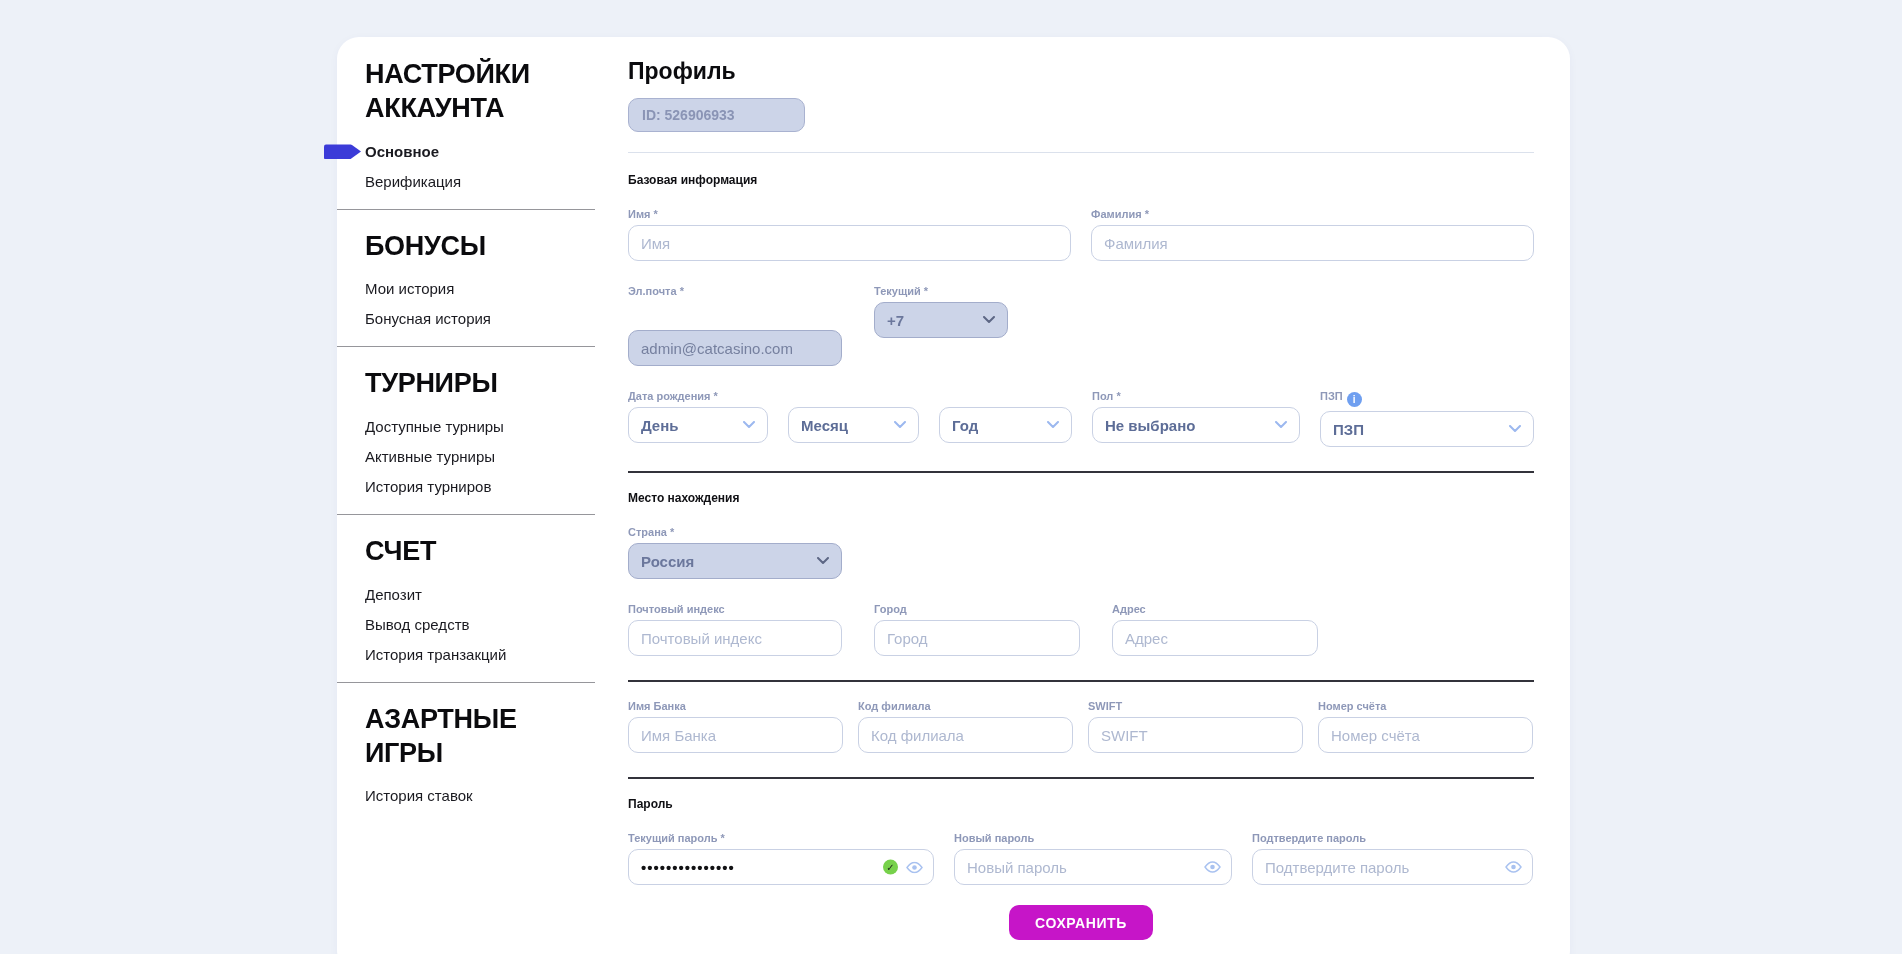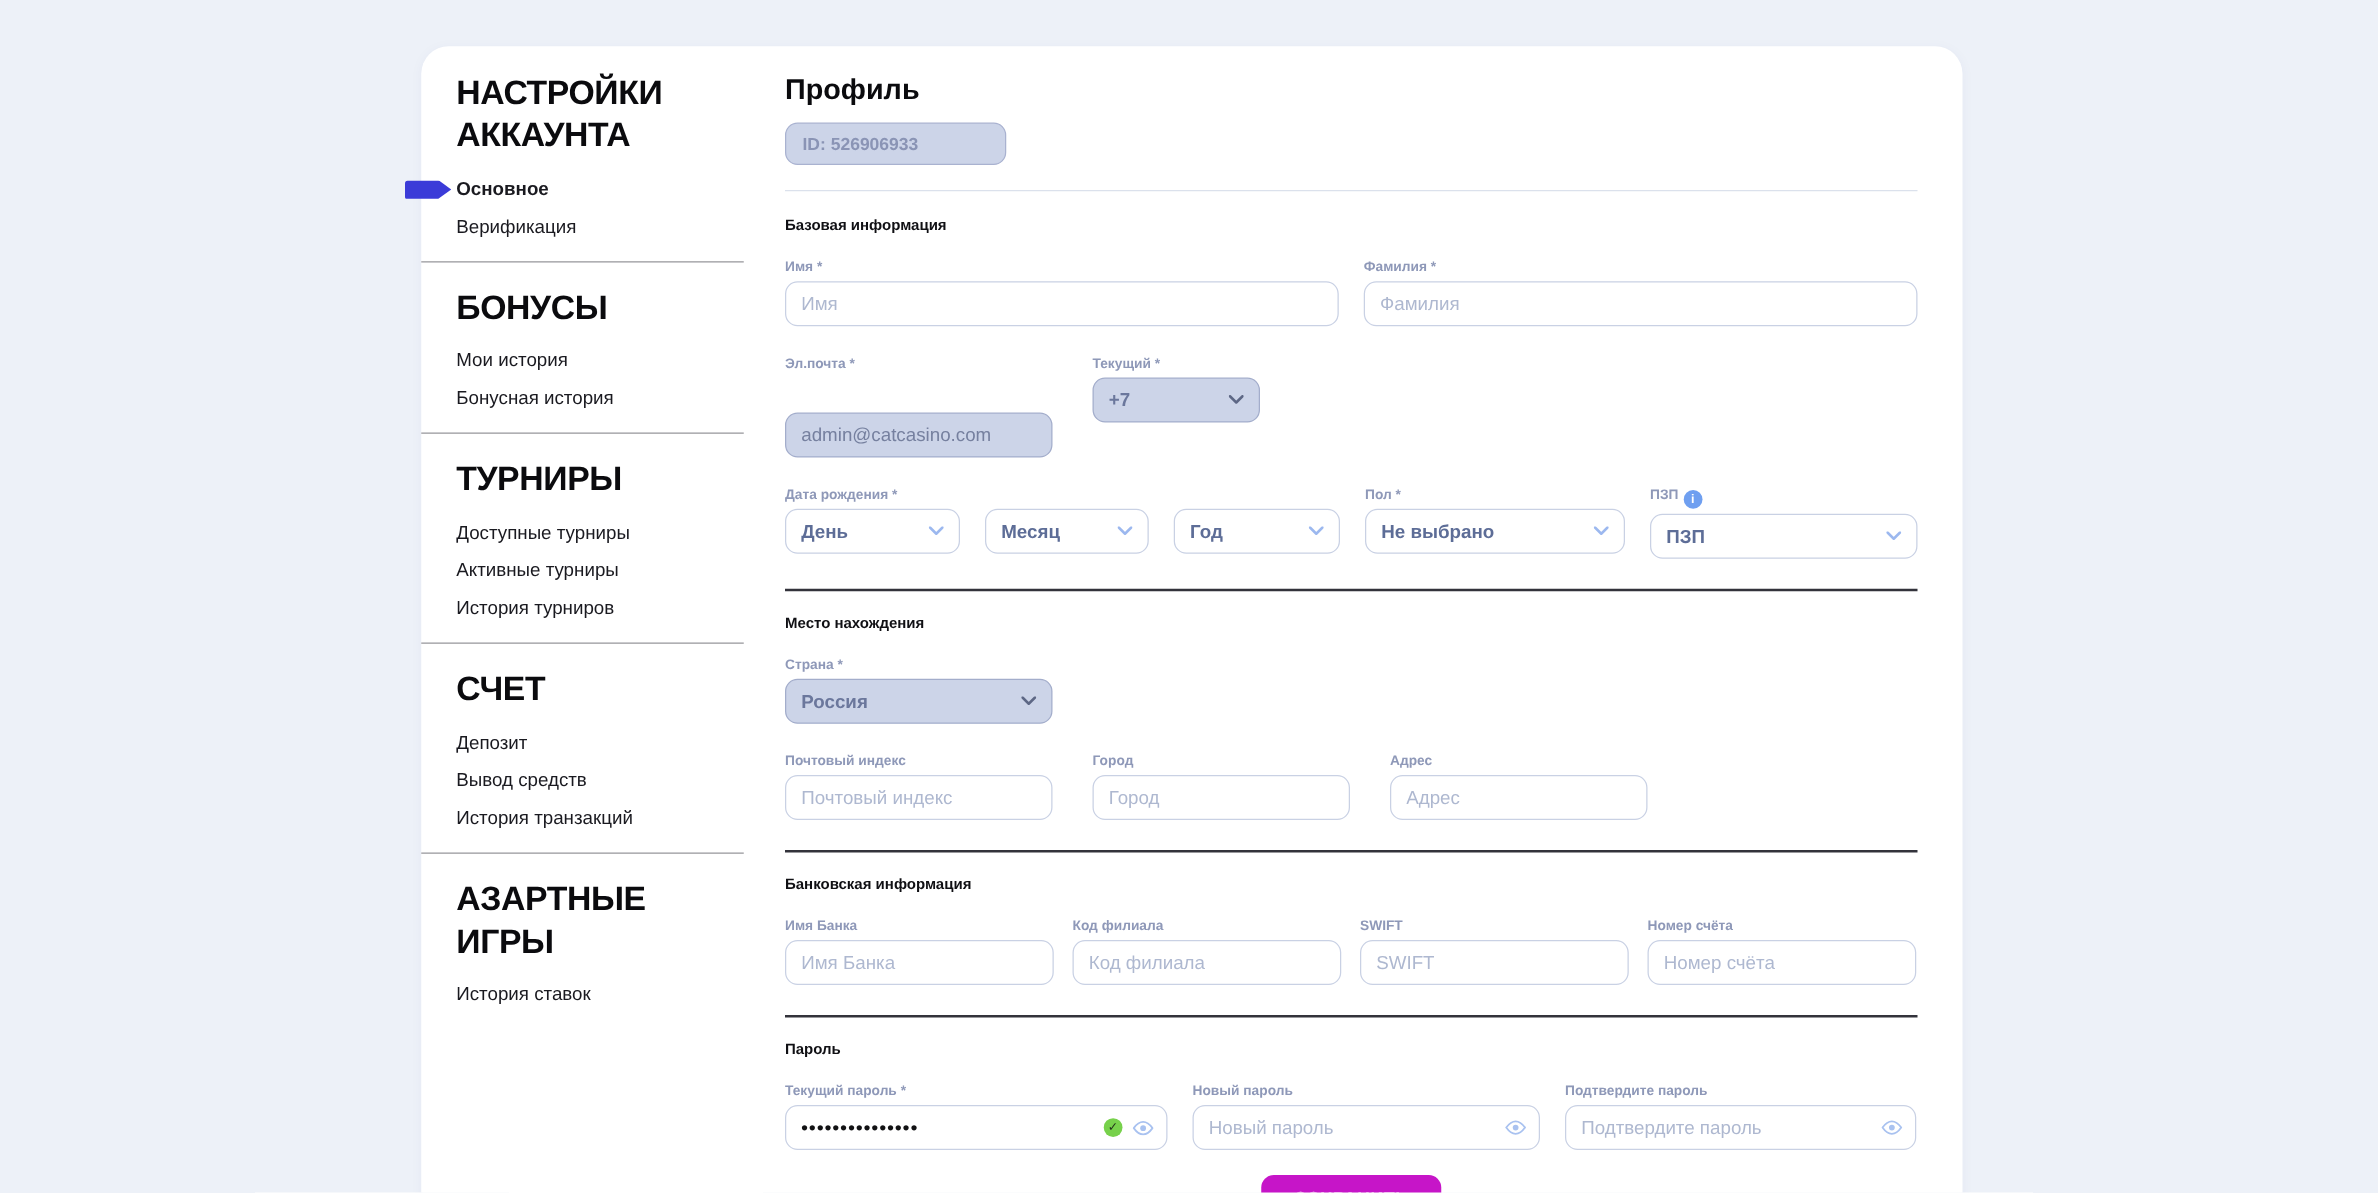--- a/index.html
+++ b/index.html
@@ -298,21 +298,20 @@
           <input class="finput" type="text" placeholder="Город" style="">
         </div>
         <div class="field w-addr">
           <label class="flabel">Адрес</label>
           <input class="finput" type="text" placeholder="Адрес" style="">
         </div>
       </div>
 
       <hr class="divider-dark">
 
-      <h3 class="section-title">Банковская информация</h3>
 
       <div class="row gap15">
         <div class="field w-bank">
           <label class="flabel">Имя Банка</label>
           <input class="finput" type="text" placeholder="Имя Банка" style="">
         </div>
         <div class="field w-bank">
           <label class="flabel">Код филиала</label>
           <input class="finput" type="text" placeholder="Код филиала" style="">
         </div>

